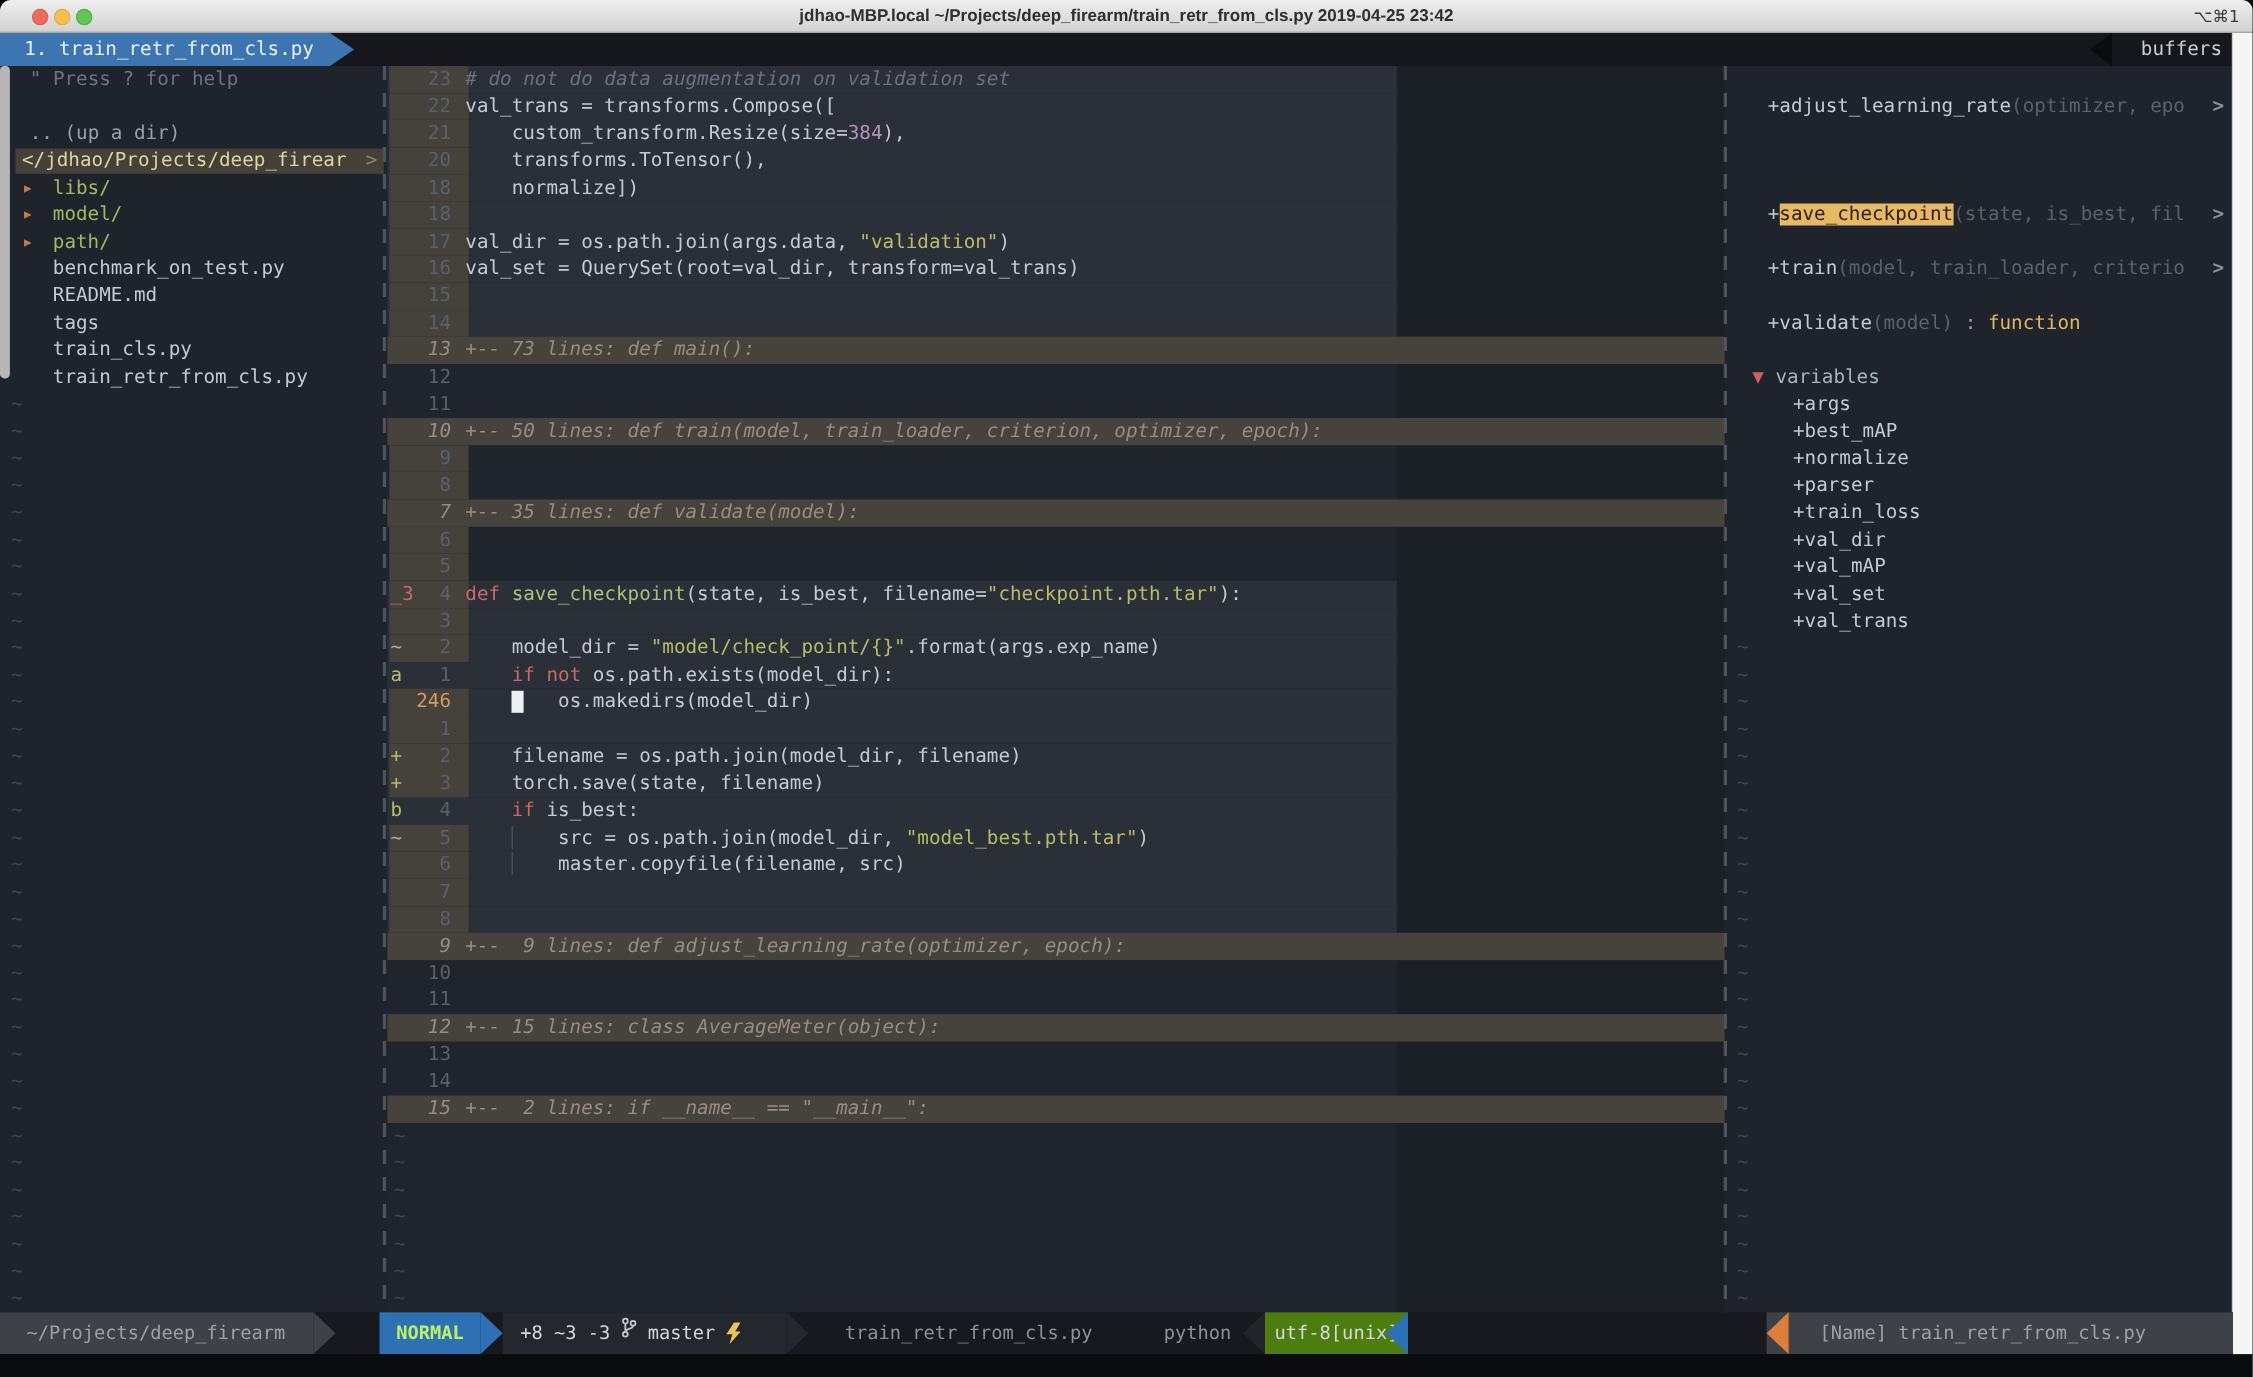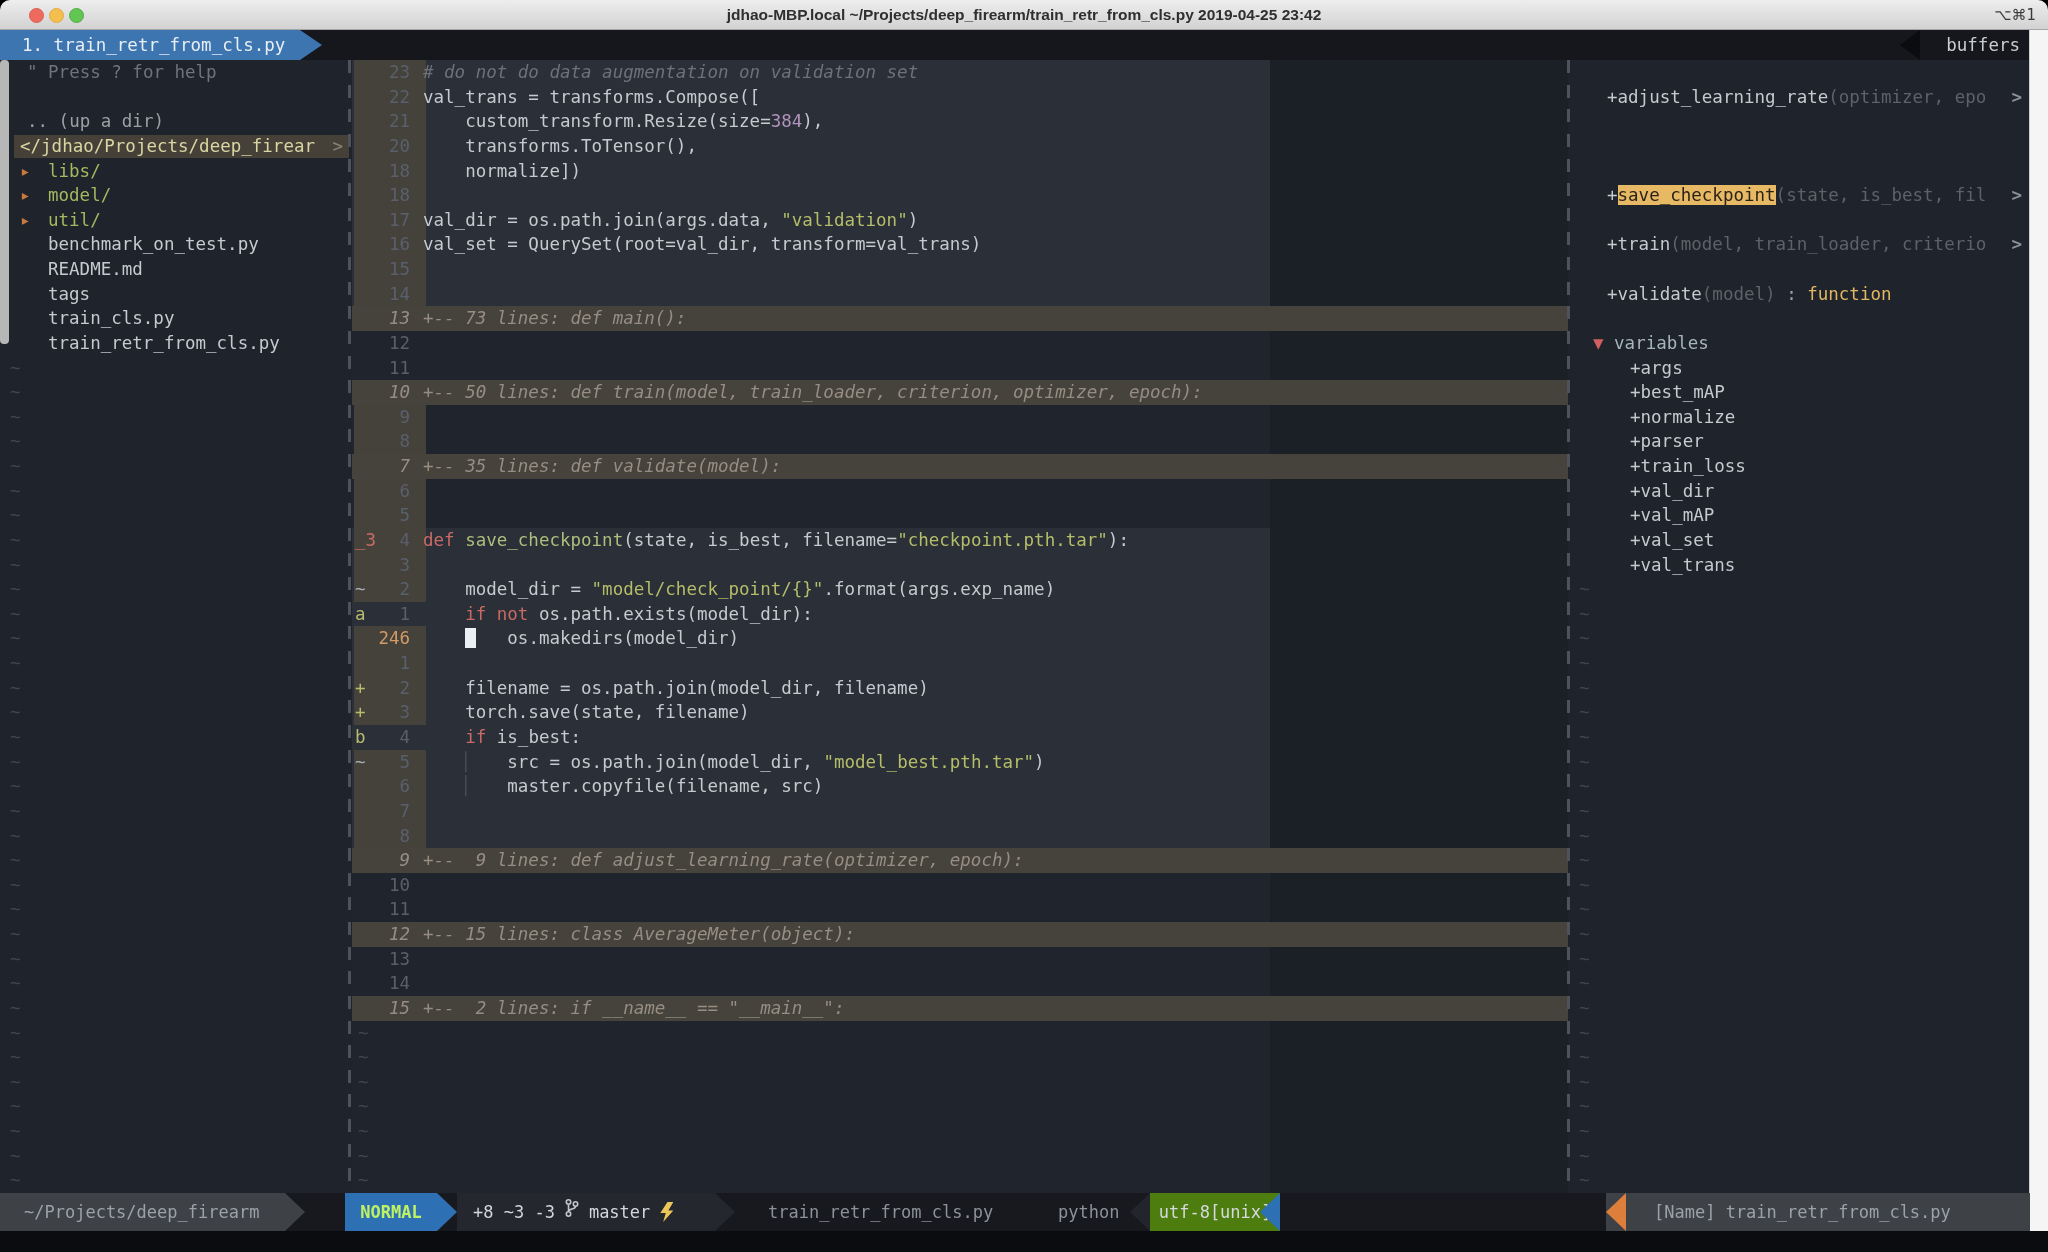--- a/index.html
+++ b/index.html
@@ -119,21 +119,21 @@
     <div id="buffers-notch"></div>
     <div id="buffers-label">buffers</div>
   </div>
 
   <div id="nerdtree" class="pane">
       <div class="row nt-help" style="top: 0px;">" Press ? for help</div>
       <div class="row nt-updir" style="top: 49.26px;">.. (up a dir)</div>
       <div class="row nt-root" style="top: 73.89px;"><div class="nt-rootbox"></div><span class="nt-roottext">&lt;/jdhao/Projects/deep_firear</span><span class="nt-trunc">&gt;</span></div>
       <div class="row nt-dir" style="top: 98.52px;"><span class="arrow">▸</span><span class="lbl">libs/</span></div>
       <div class="row nt-dir" style="top: 123.15px;"><span class="arrow">▸</span><span class="lbl">model/</span></div>
-      <div class="row nt-dir" style="top: 147.78px;"><span class="arrow">▸</span><span class="lbl">util/</span></div>
+      <div class="row nt-dir" style="top: 147.78px;"><span class="arrow">▸</span><span class="lbl">path/</span></div>
       <div class="row nt-file" style="top: 172.41px;">benchmark_on_test.py</div>
       <div class="row nt-file" style="top: 197.04px;">README.md</div>
       <div class="row nt-file" style="top: 221.67px;">tags</div>
       <div class="row nt-file" style="top: 246.3px;">train_cls.py</div>
       <div class="row nt-file" style="top: 270.93px;">train_retr_from_cls.py</div>
       <div class="row nt-tilde" style="top: 295.56px;">~</div>
       <div class="row nt-tilde" style="top: 320.19px;">~</div>
       <div class="row nt-tilde" style="top: 344.82px;">~</div>
       <div class="row nt-tilde" style="top: 369.45px;">~</div>
       <div class="row nt-tilde" style="top: 394.08px;">~</div>

